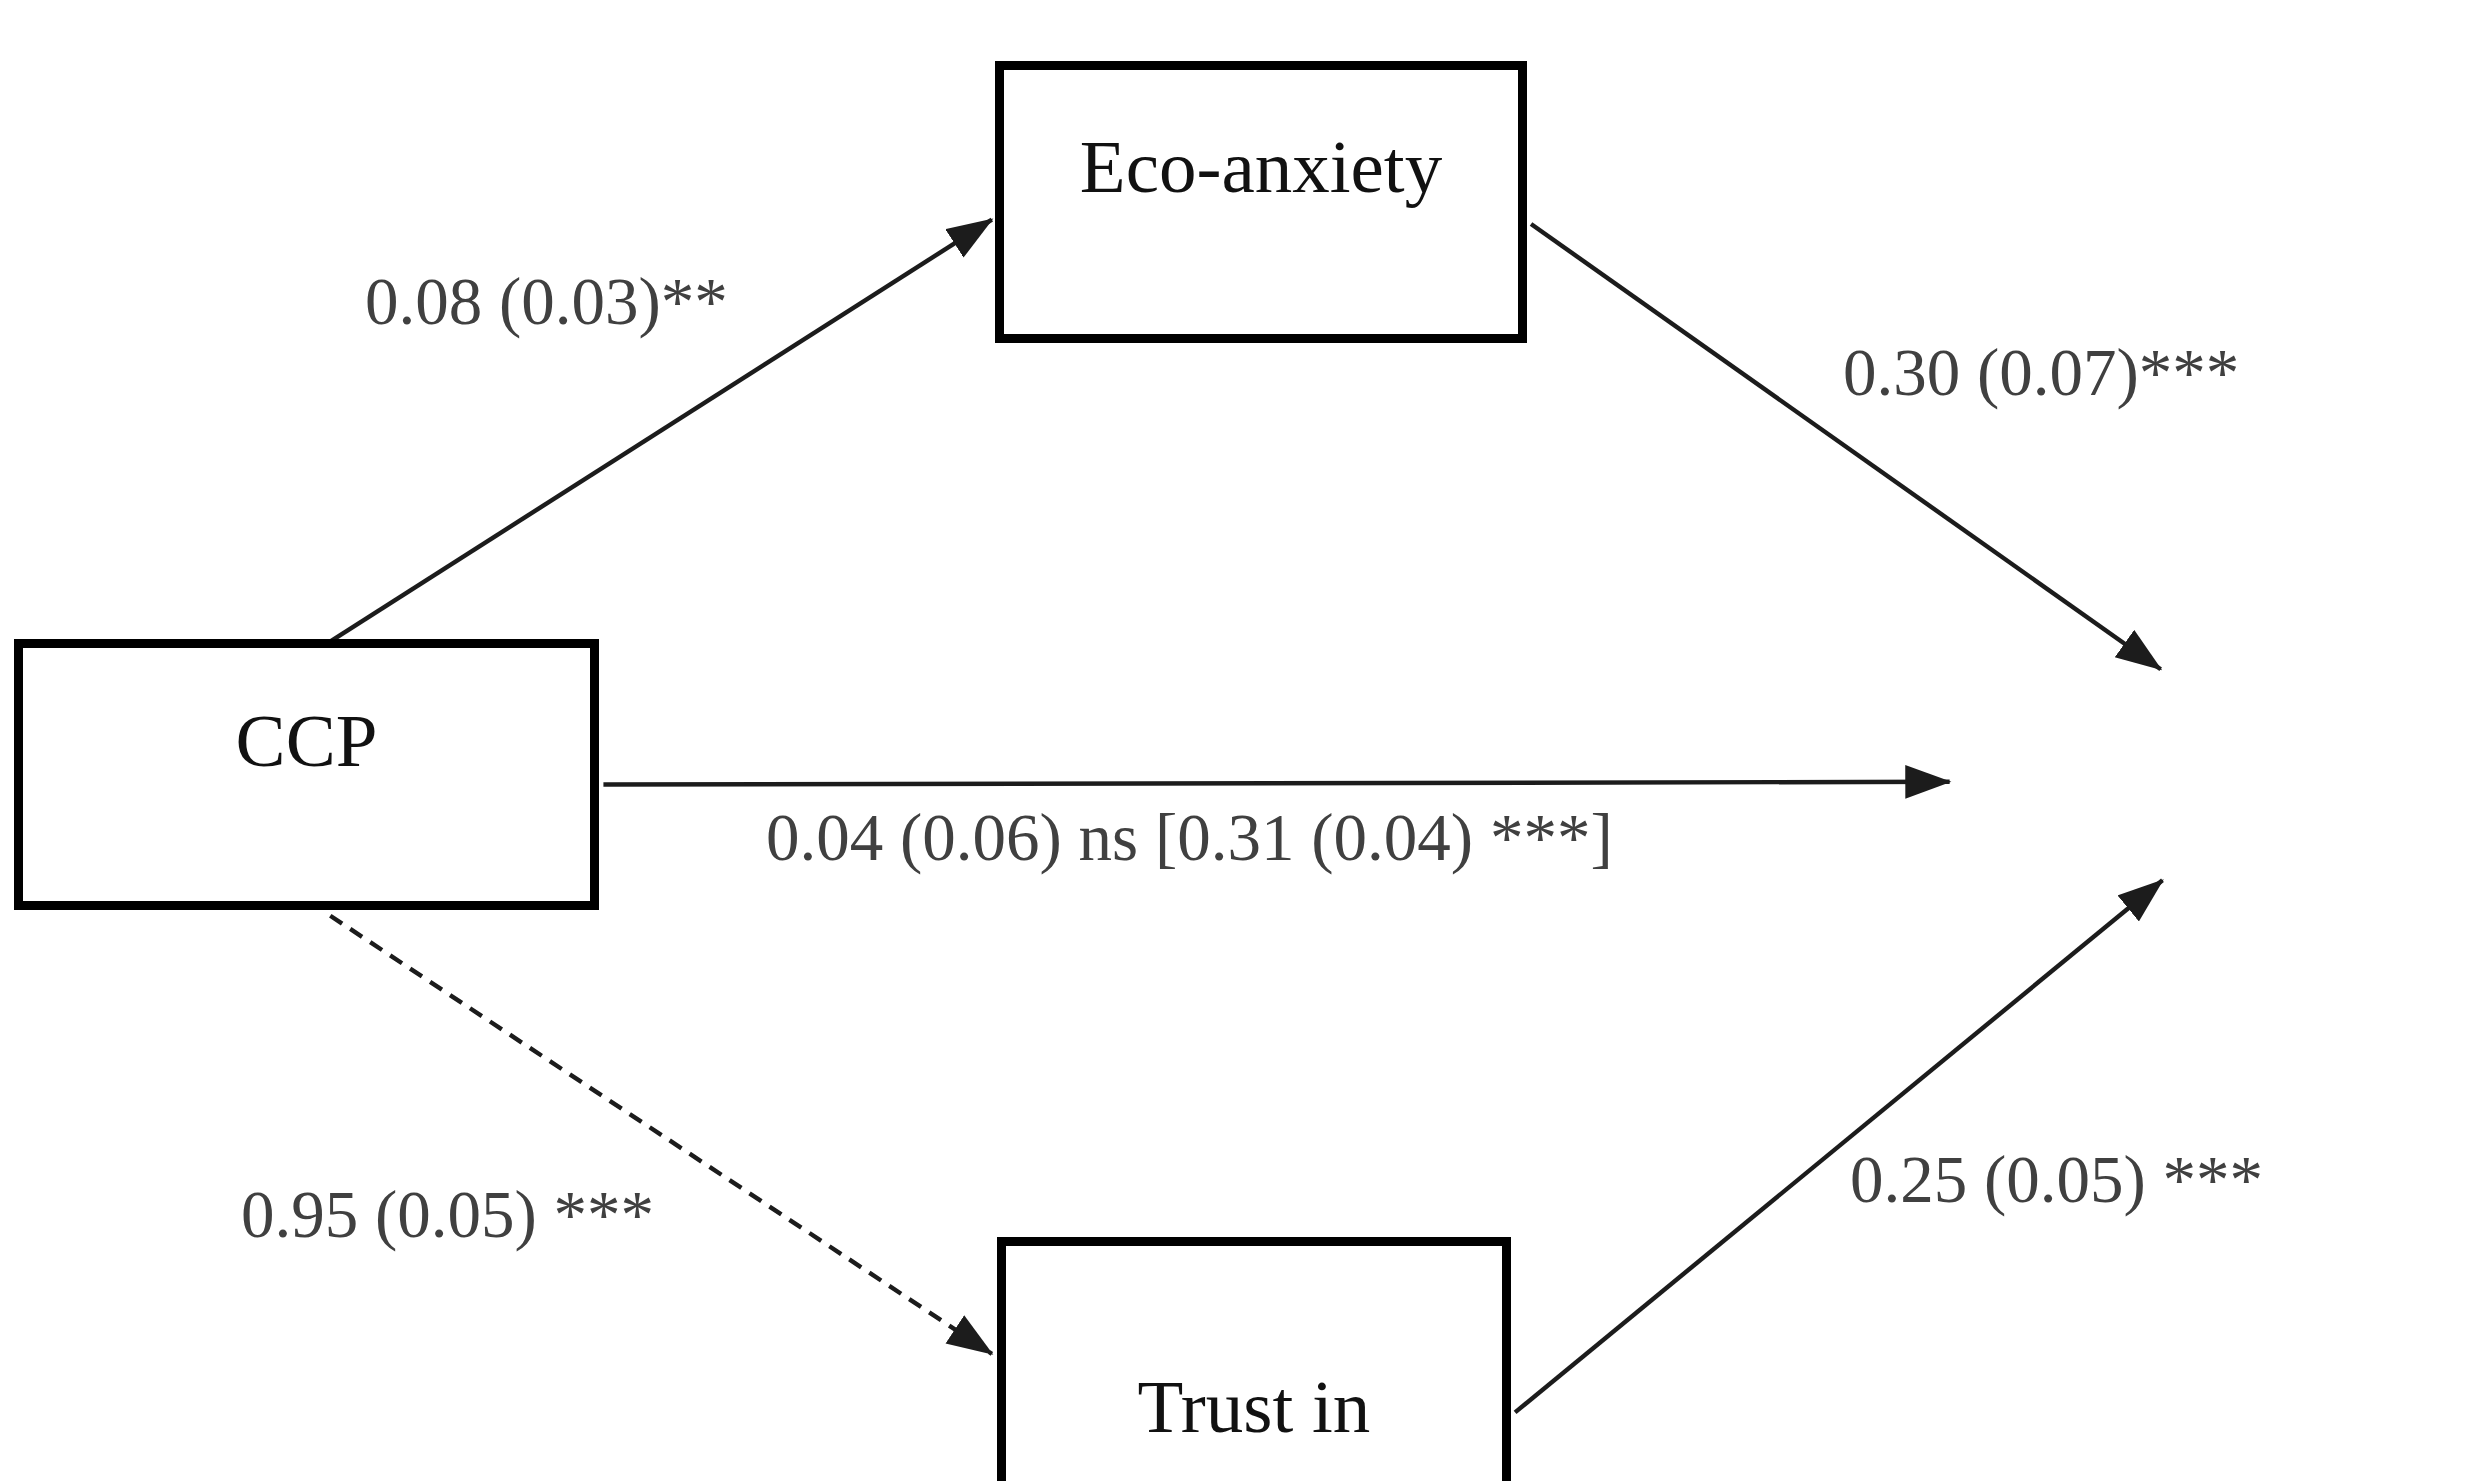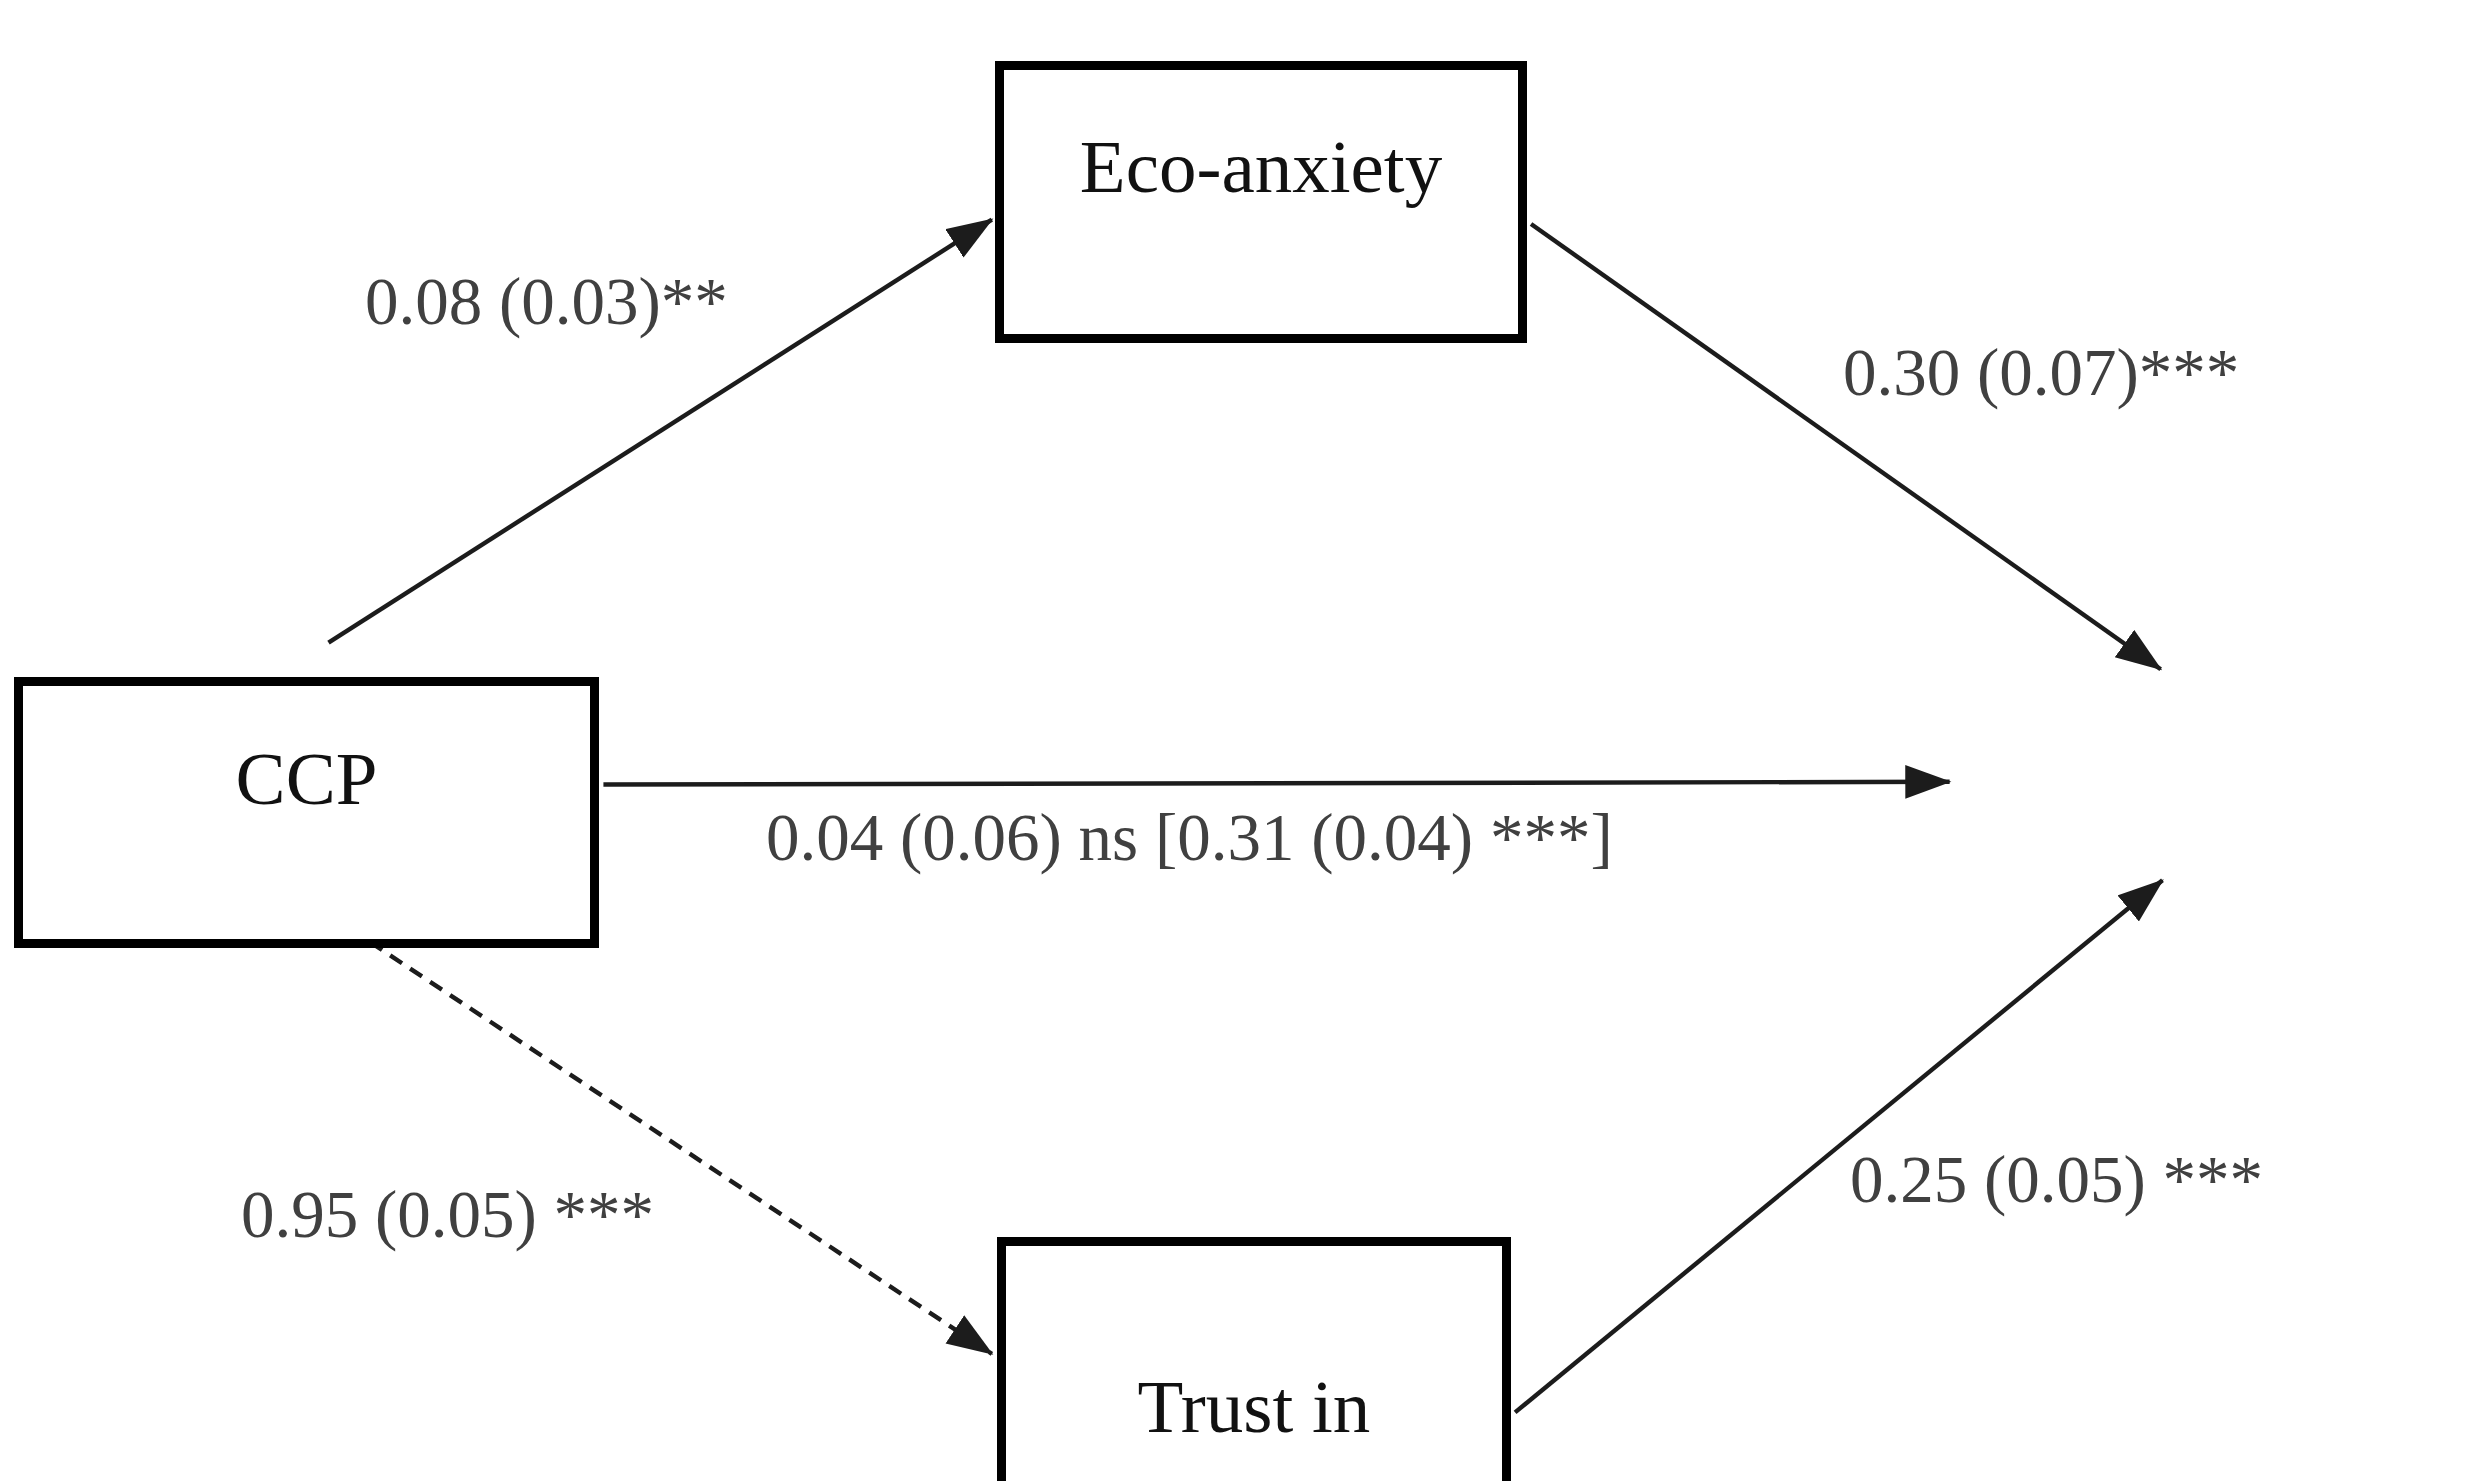--- a/index.html
+++ b/index.html
@@ -47,21 +47,21 @@
   .node-box .node-label {
     white-space: pre-line;
   }
   .align-upper {
     align-items: flex-start;
   }
   .align-center {
     align-items: center;
   }
   #node-eco      { left: 995px; top: 25px;   width: 532px; height: 282px; padding-top: 55px; }
-  #node-ccp      { left: 14px;   top: 641px;  width: 585px; height: 271px; padding-top: 51px; }
+  #node-ccp      { left: 14px;   top: 603px;  width: 585px; height: 271px; padding-top: 51px; }
   #node-gwebs    { left: 1955px; top: 637px;  width: 507px; height: 202px; }
   #node-trust    { left: 997px; top: 1201px; width: 514px; height: 259px; padding-top: 35px; font-family: Liberation Serif, serif; }
   .edge-label {
     position: absolute;
     font-size: 67px;
     line-height: 1.1;
     white-space: nowrap;
     color: #404040;
   }
   #label-ccp-eco     { left: 365px;  top: 229px;  }

